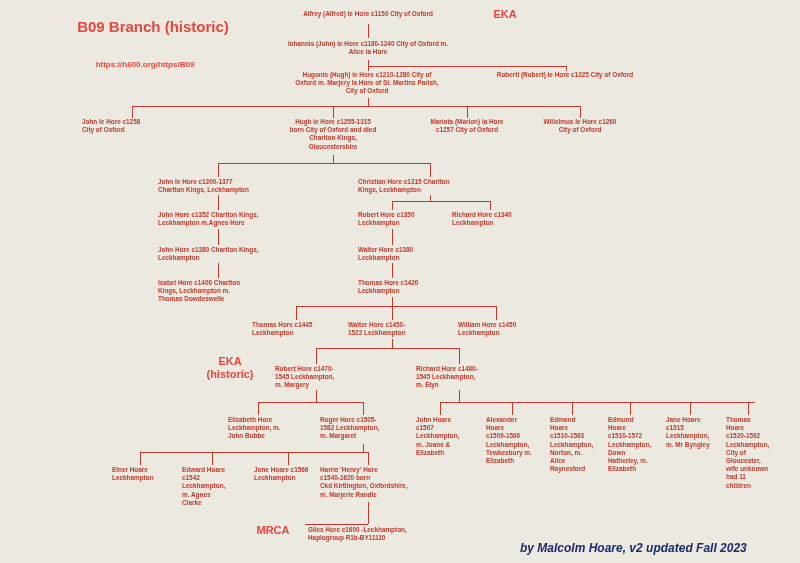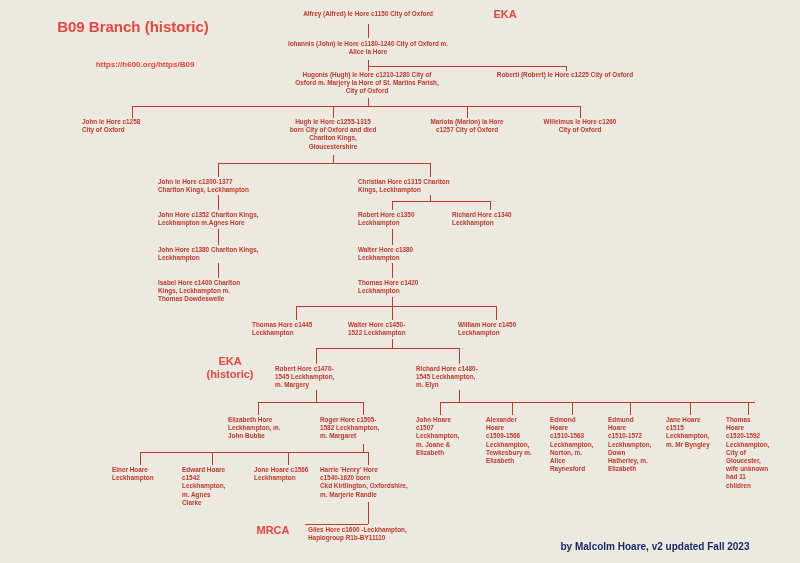--- a/index.html
+++ b/index.html
@@ -48,36 +48,37 @@
     color: #e8453c;
     font-weight: bold;
     font-size: 11px;
     text-align: center;
     line-height: 1.15;
   }
   .credit {
     position: absolute;
     color: #1b2a6b;
     font-weight: bold;
-    font-size: 10px;
-    text-align: center;
+    font-size: 12px;
+    text-align: left;
+    font-style: italic;
   }
   .line {
     position: absolute;
     background: #c0392b;
   }
   .hline { height: 1px; }
   .vline { width: 1px; }
 </style>
 </head>
 <body>
 
 <div id="chart">
 
-  <div class="title title-main" style="left:48px; top:18px; width:170px;">B09 Branch
+  <div class="title title-main" style="left:68px; top:18px; width:170px;">B09 Branch
 (historic)</div>
   <div class="title title-url" style="left:60px; top:60px; width:170px;">https://h600.org/https/B09</div>
 
   <div class="tag" style="left:470px; top:8px; width:70px;">EKA</div>
   <div class="tag" style="left:185px; top:355px; width:90px; white-space:pre-line;">EKA
 (historic)</div>
   <div class="tag" style="left:238px; top:524px; width:70px;">MRCA</div>
 
   <div class="credit" style="left:520px; top:541px; width:270px;">by Malcolm Hoare, v2 updated Fall 2023</div>
 

